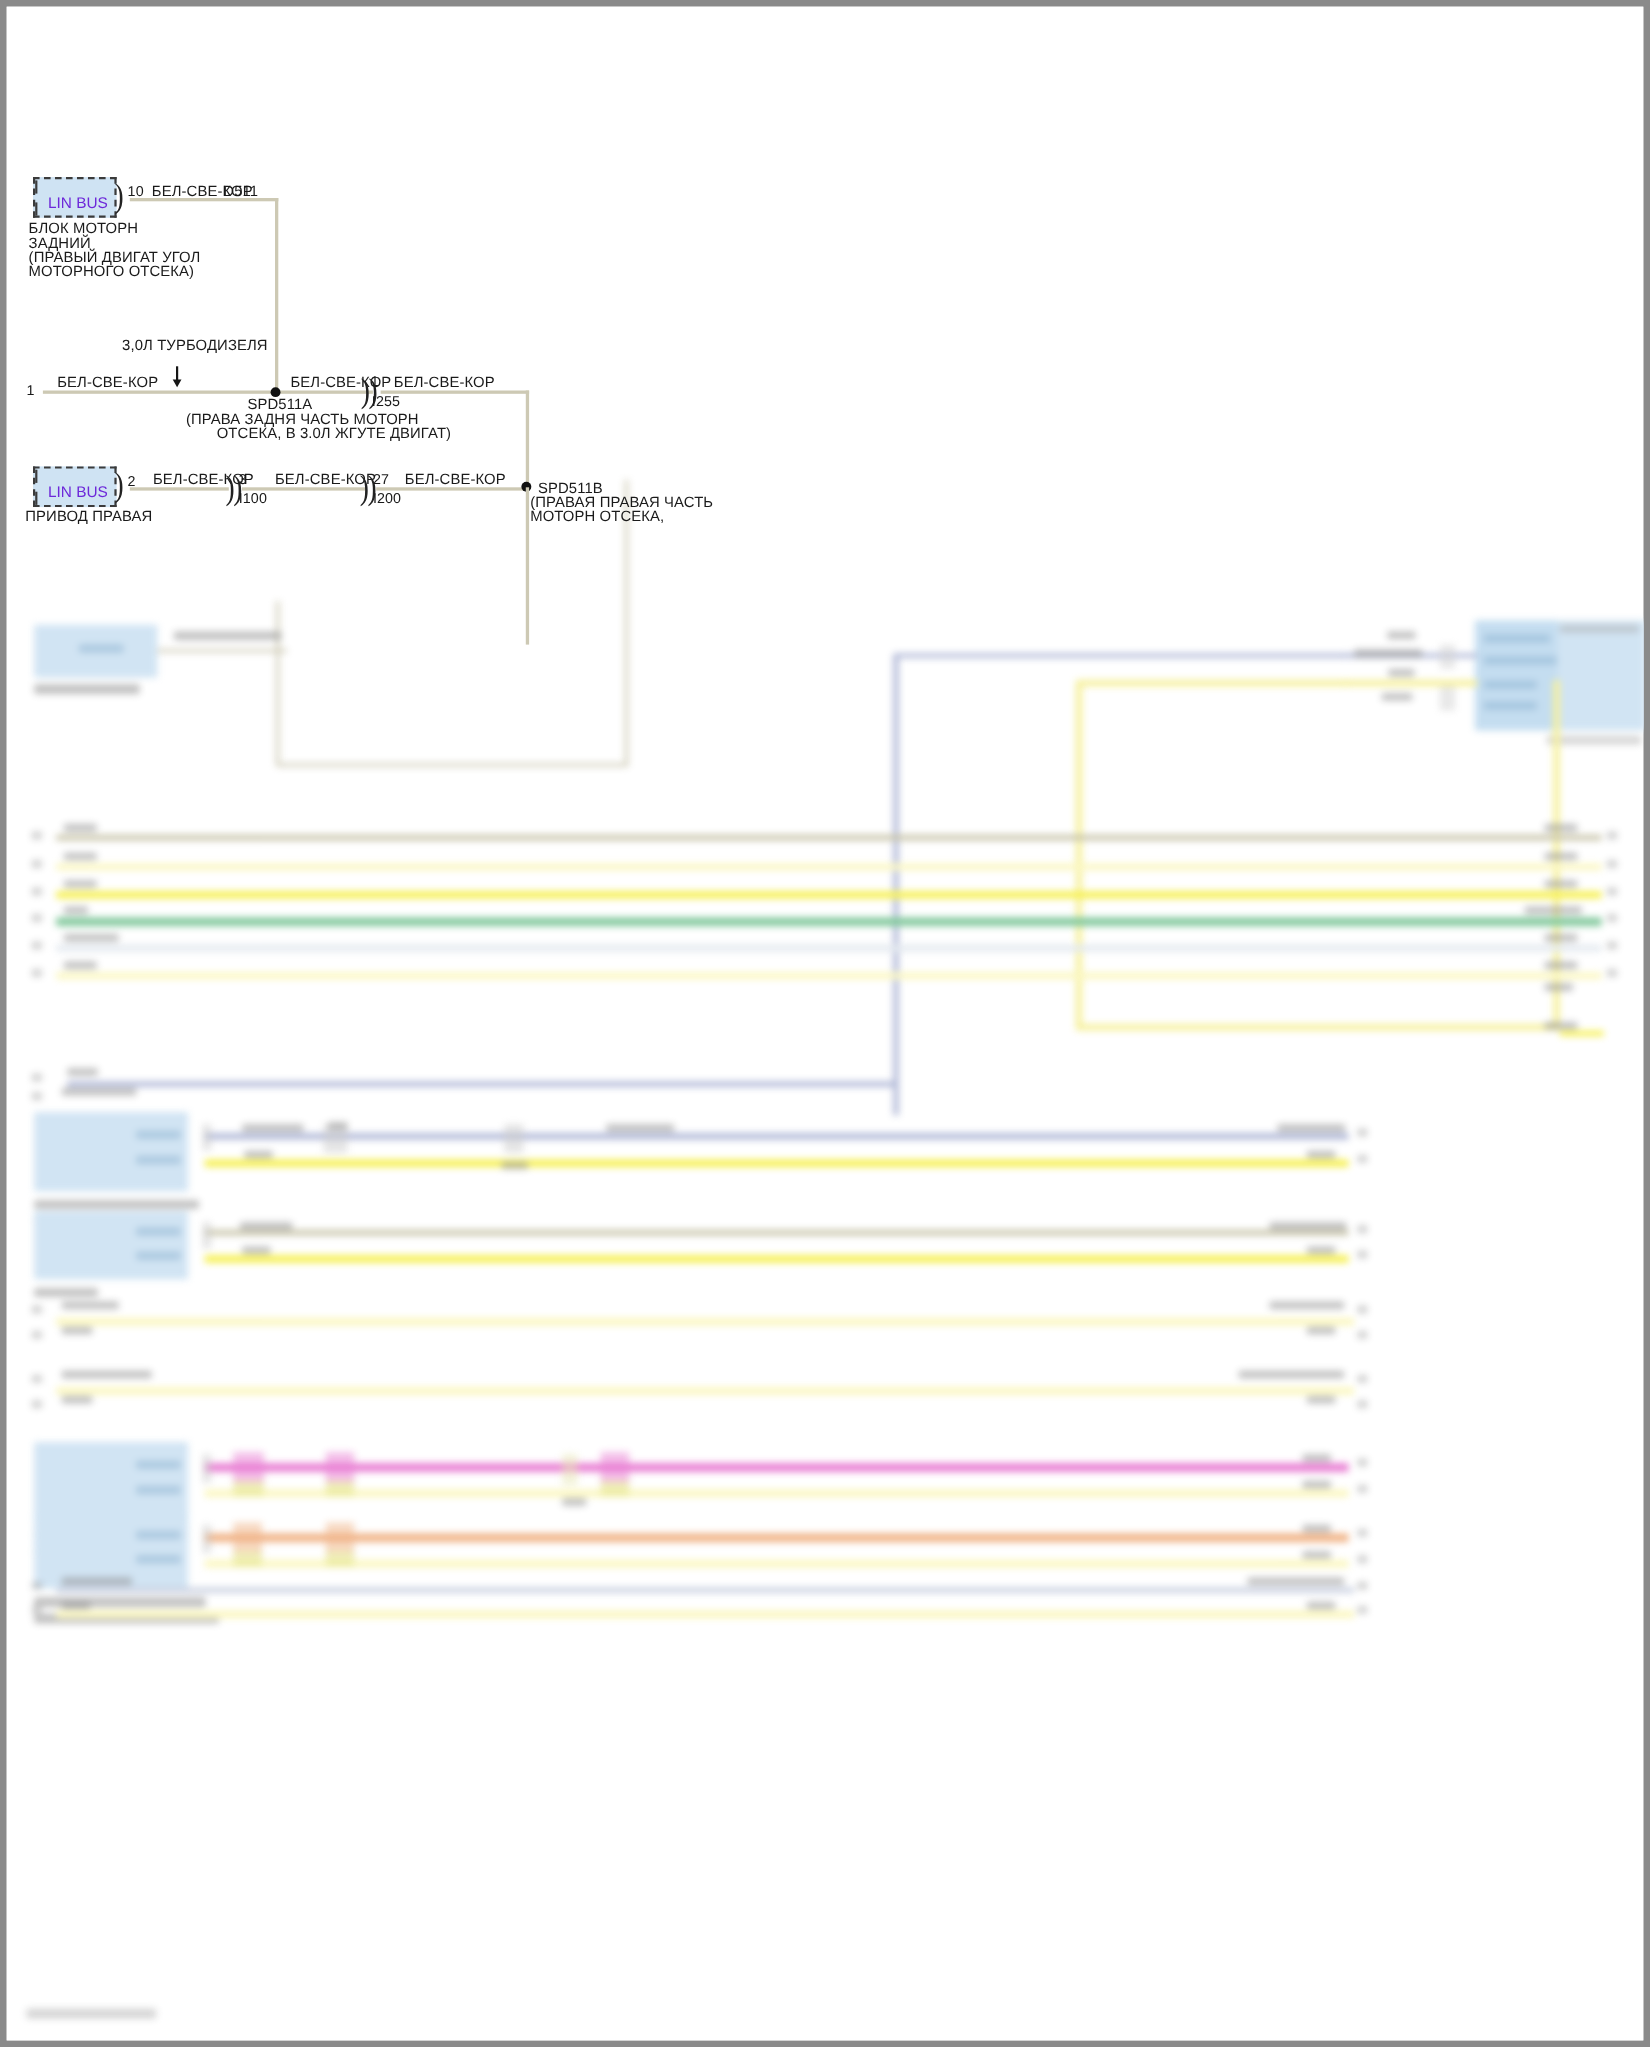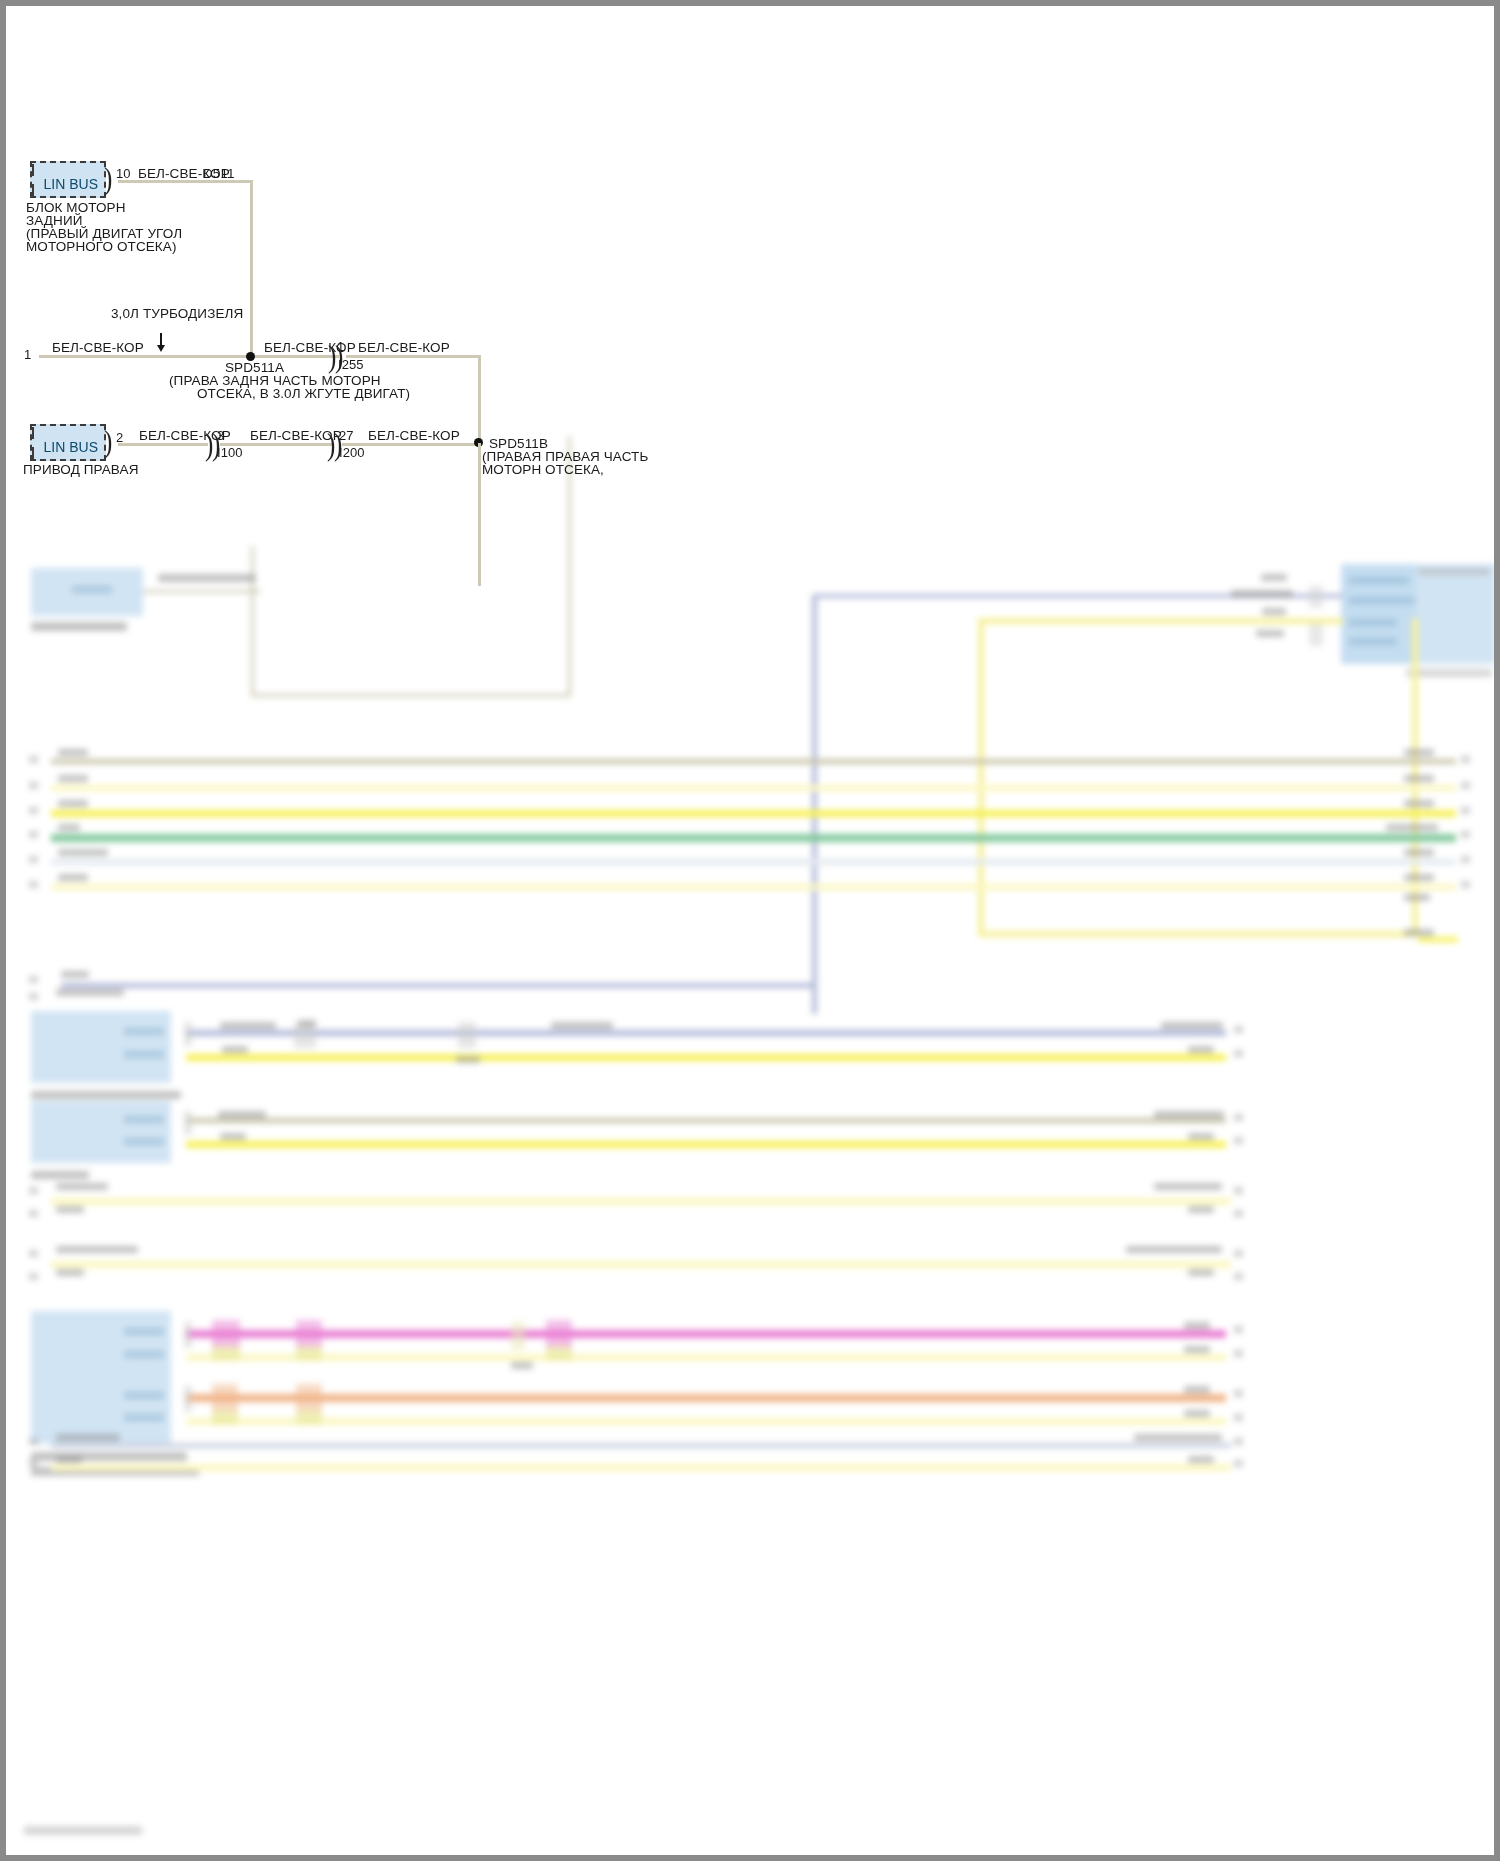--- a/index.html
+++ b/index.html
@@ -32,21 +32,21 @@
   .conn-box{
     position:absolute;
     background:#cfe3f3;
     border:2px dashed #3b3b3b;
     box-sizing:border-box;
   }
   .conn-box .cb-label{
     position:absolute;
     right:6px;bottom:4px;
     font-size:14px;
-    color:#0c4a6e;
+    color:#6d28d9;
     white-space:nowrap;
   }
   
   .cb-tick{
     position:absolute;
     width:2px;background:#3b3b3b;
   }
 
   
   .wire-h{position:absolute;height:3px;background:#cfcdbc;}

